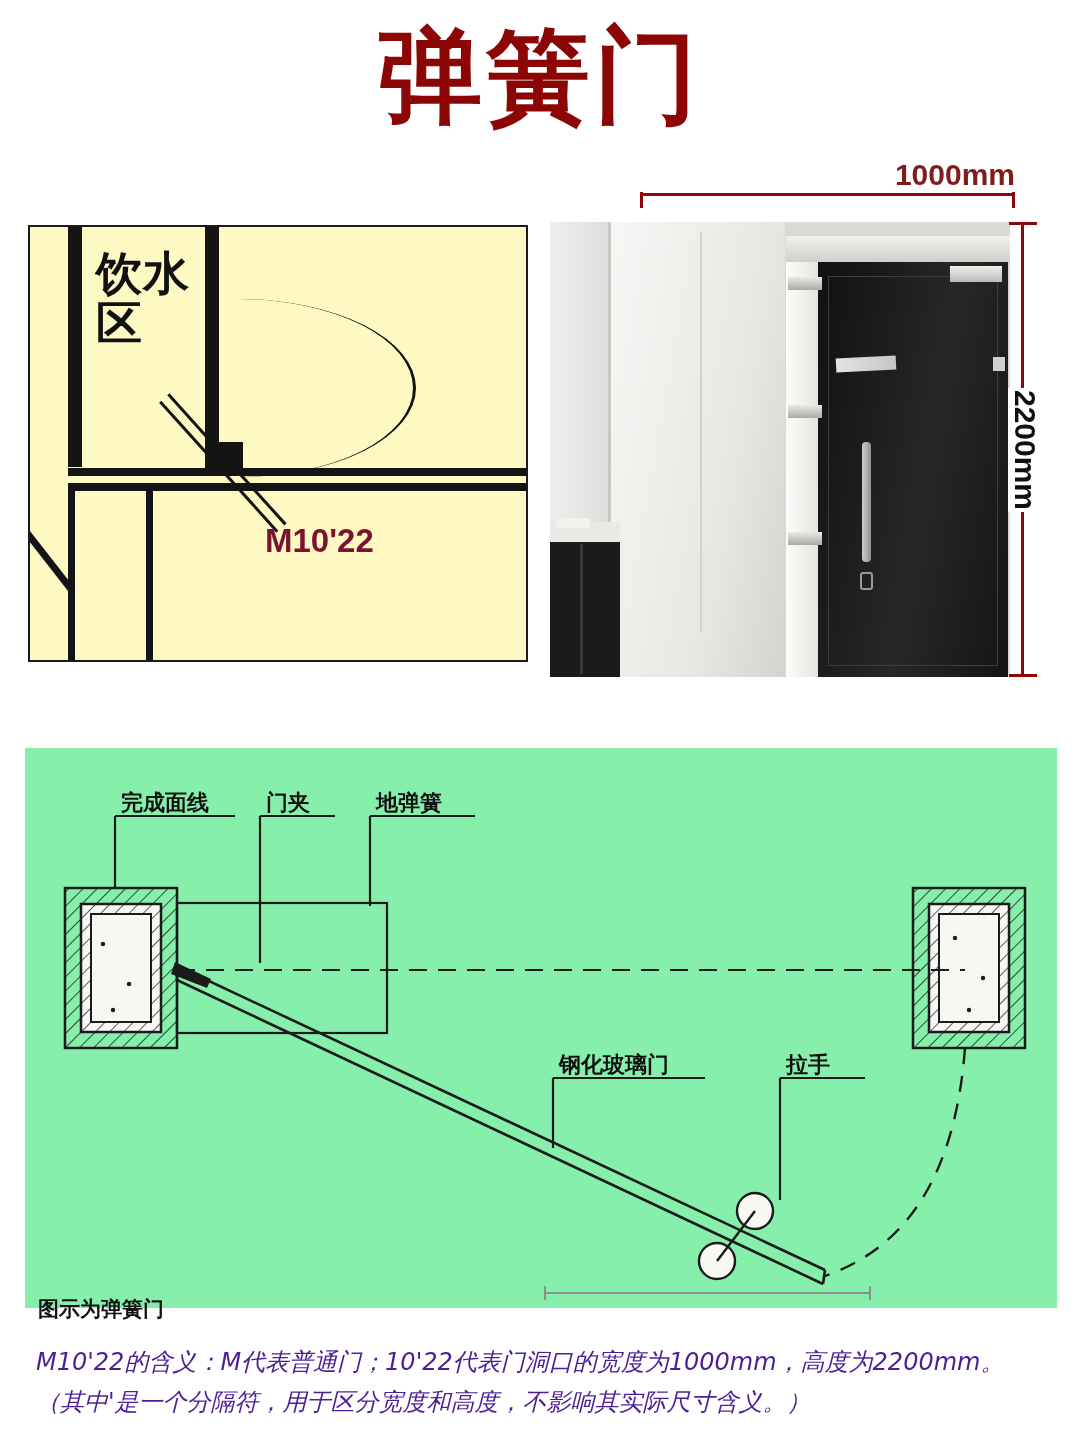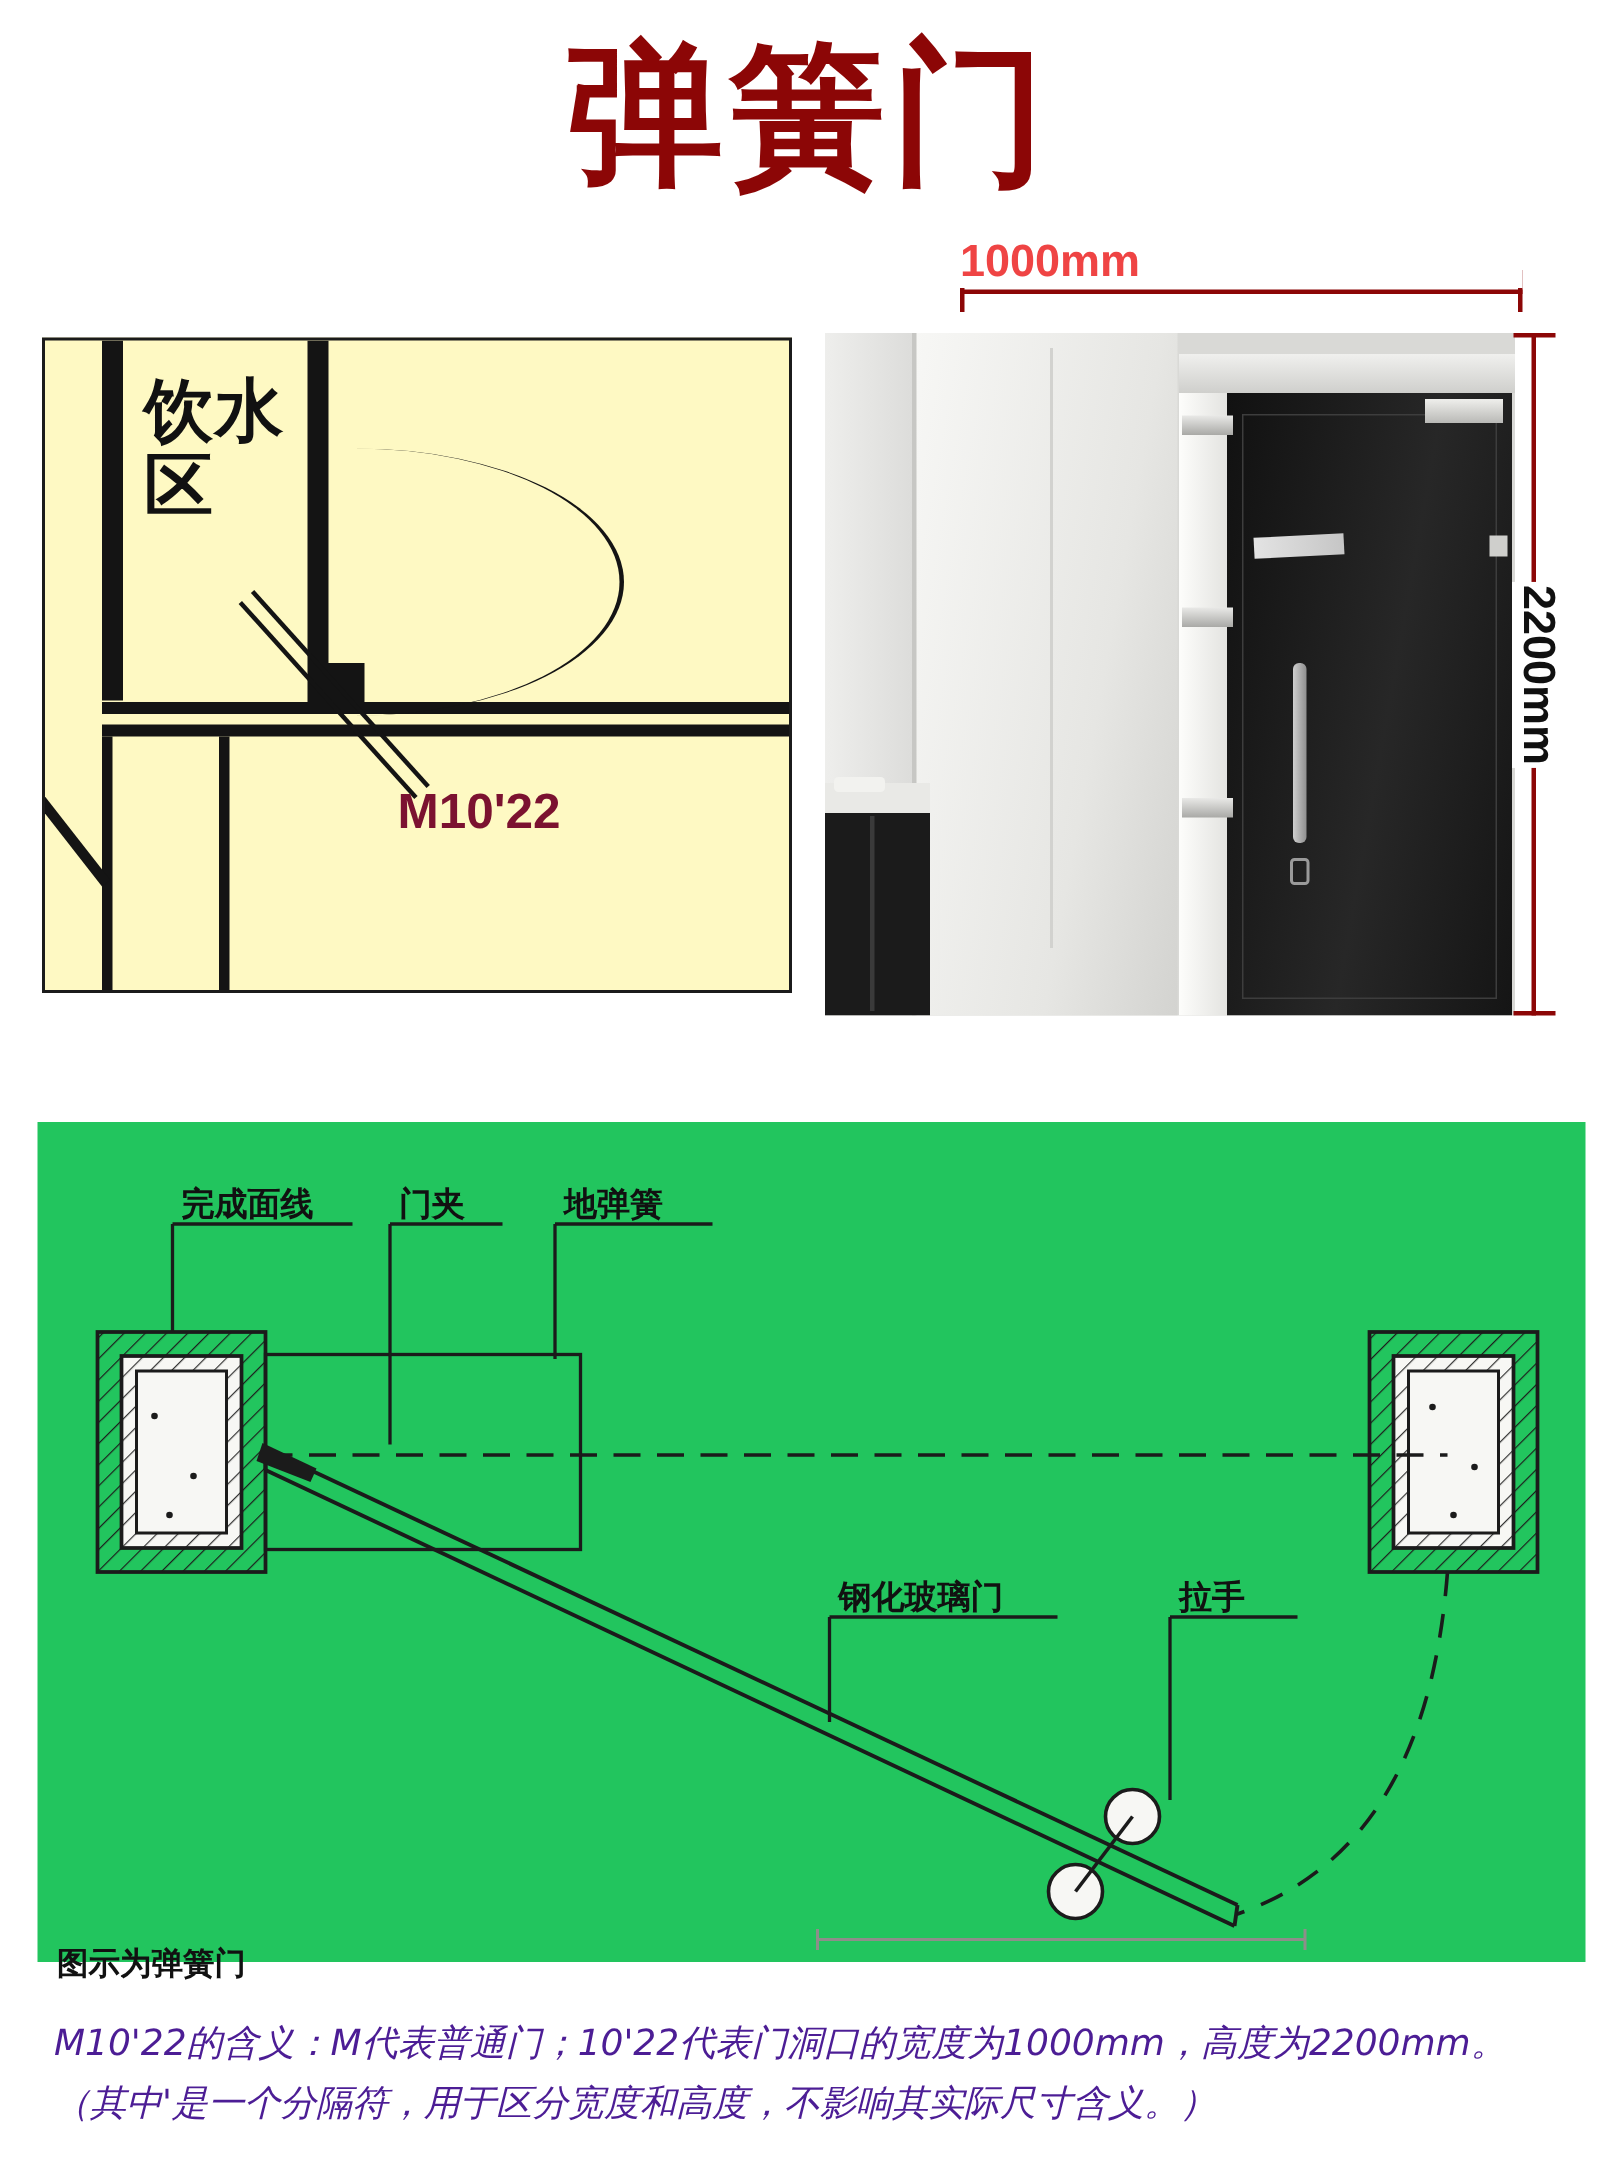--- a/index.html
+++ b/index.html
@@ -158,22 +158,22 @@
     background:#cfcfcc; }
 
   
   .dim-w {
     position:absolute; left:640px; top:172px; width:375px; height:30px;
   }
   .dim-w .line { position:absolute; left:0; top:21px; width:100%; height:3px; background:#8c0606; }
   .dim-w .tick-l { position:absolute; left:0; top:8px; width:3px; height:28px; background:#8c0606; }
   .dim-w .tick-r { position:absolute; right:0; top:8px; width:3px; height:28px; background:#8c0606; }
   .dim-w .lbl {
-    position:absolute; left:0; top:-14px; width:100%; text-align:left;
-    font-size:30px; font-weight:bold; color:#ef4444; background:#fff;
+    position:absolute; left:0; top:-14px; width:100%; text-align:right;
+    font-size:30px; font-weight:bold; color:#7f1d1d; background:#fff;
     font-family:"Liberation Sans", sans-serif;
   }
   
   .dim-h {
     position:absolute; left:1005px; top:222px; width:40px; height:455px;
   }
   .dim-h .line { position:absolute; left:16px; top:0; width:3px; height:100%; background:#8c0606; }
   .dim-h .tick-t { position:absolute; left:4px; top:0; width:28px; height:3px; background:#8c0606; }
   .dim-h .tick-b { position:absolute; left:4px; bottom:0; width:28px; height:3px; background:#8c0606; }
   .dim-h .lbl {
@@ -181,21 +181,21 @@
     transform:translate(-50%,-50%) rotate(90deg);
     font-size:30px; font-weight:bold; color:#101010;
     white-space:nowrap; background:#fff; padding:0 2px;
     font-family:"Liberation Sans", sans-serif;
   }
 
   
   .detail {
     position:absolute; left:25px; top:748px;
     width:1032px; height:560px;
-    background:#22c55e;
+    background:#86efac;
   }
   .detail svg { display:block; }
 
   .cap-note {
     position:absolute; left:38px; top:1295px;
     font-size:21px; color:#111; font-weight:bold;
     font-family:"DejaVu Sans", sans-serif;
   }
   .legend {
     position:absolute; left:36px; top:1343px;

